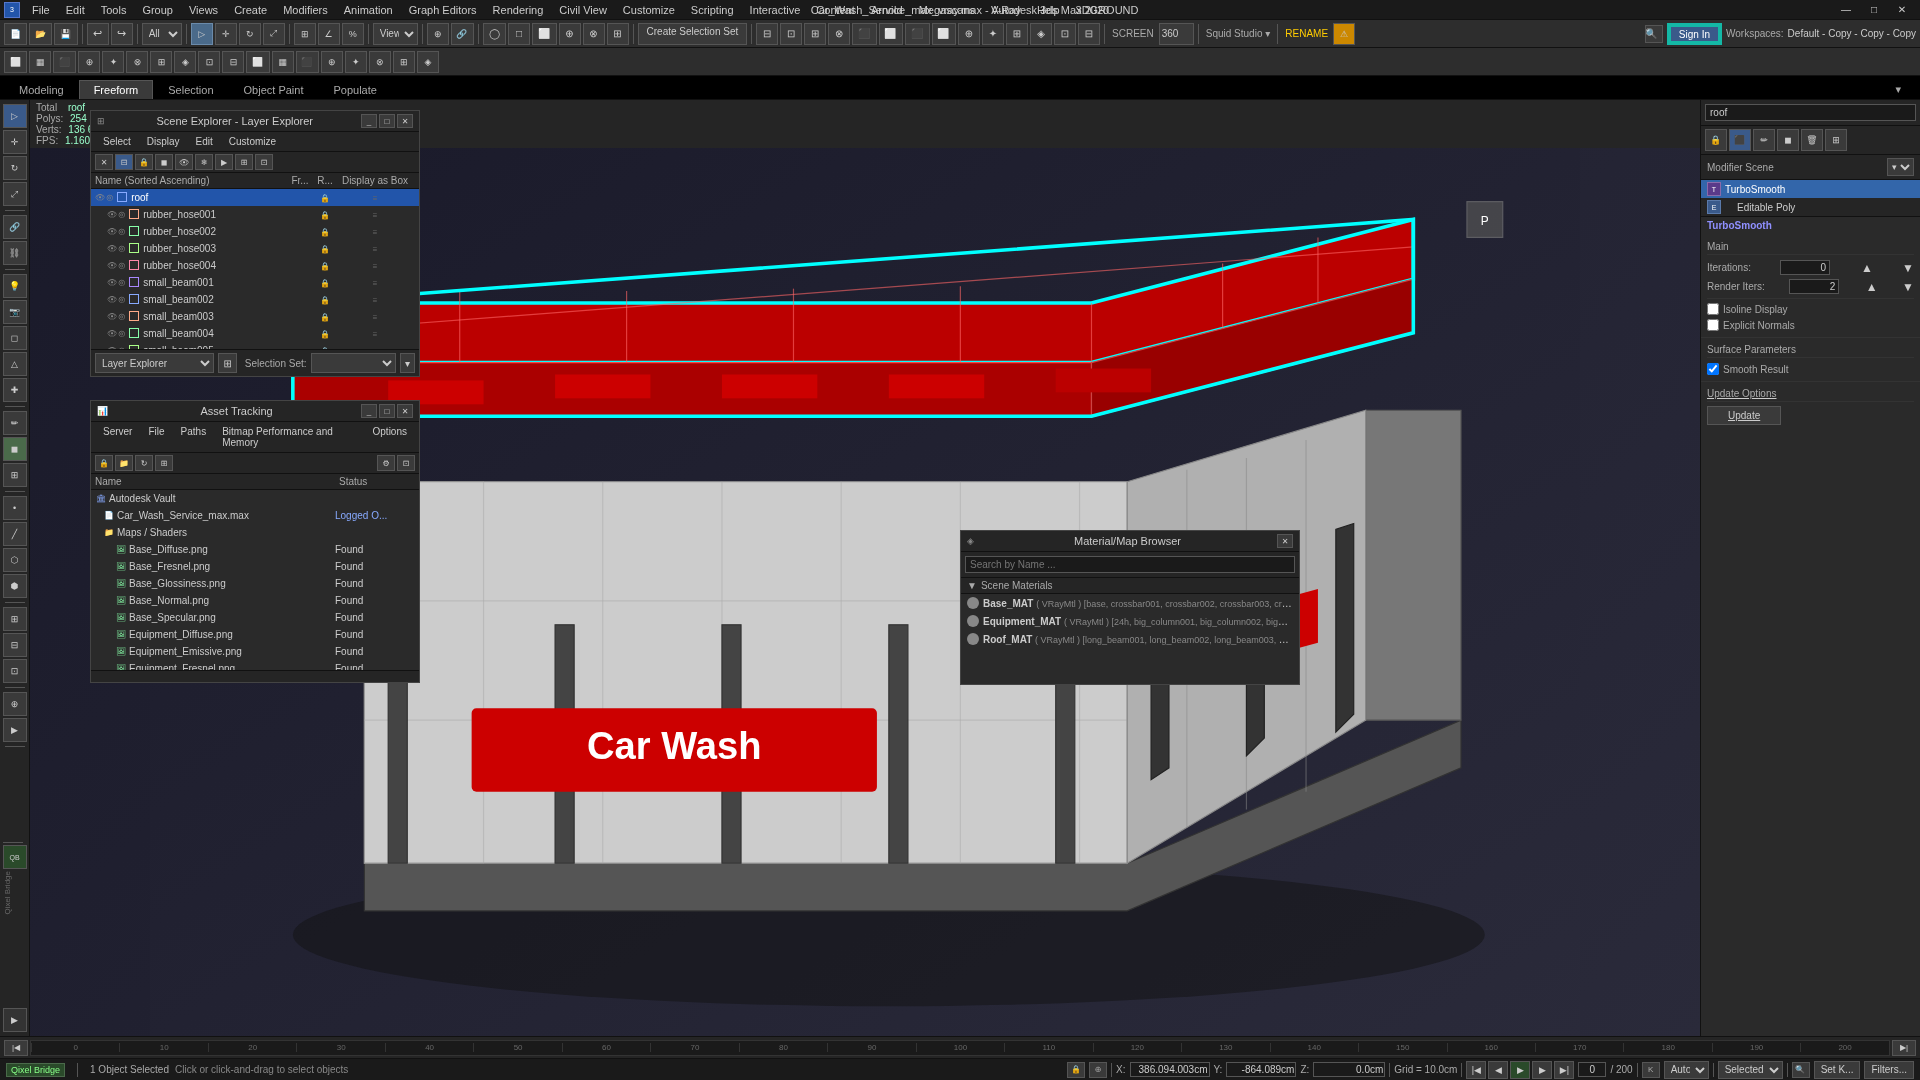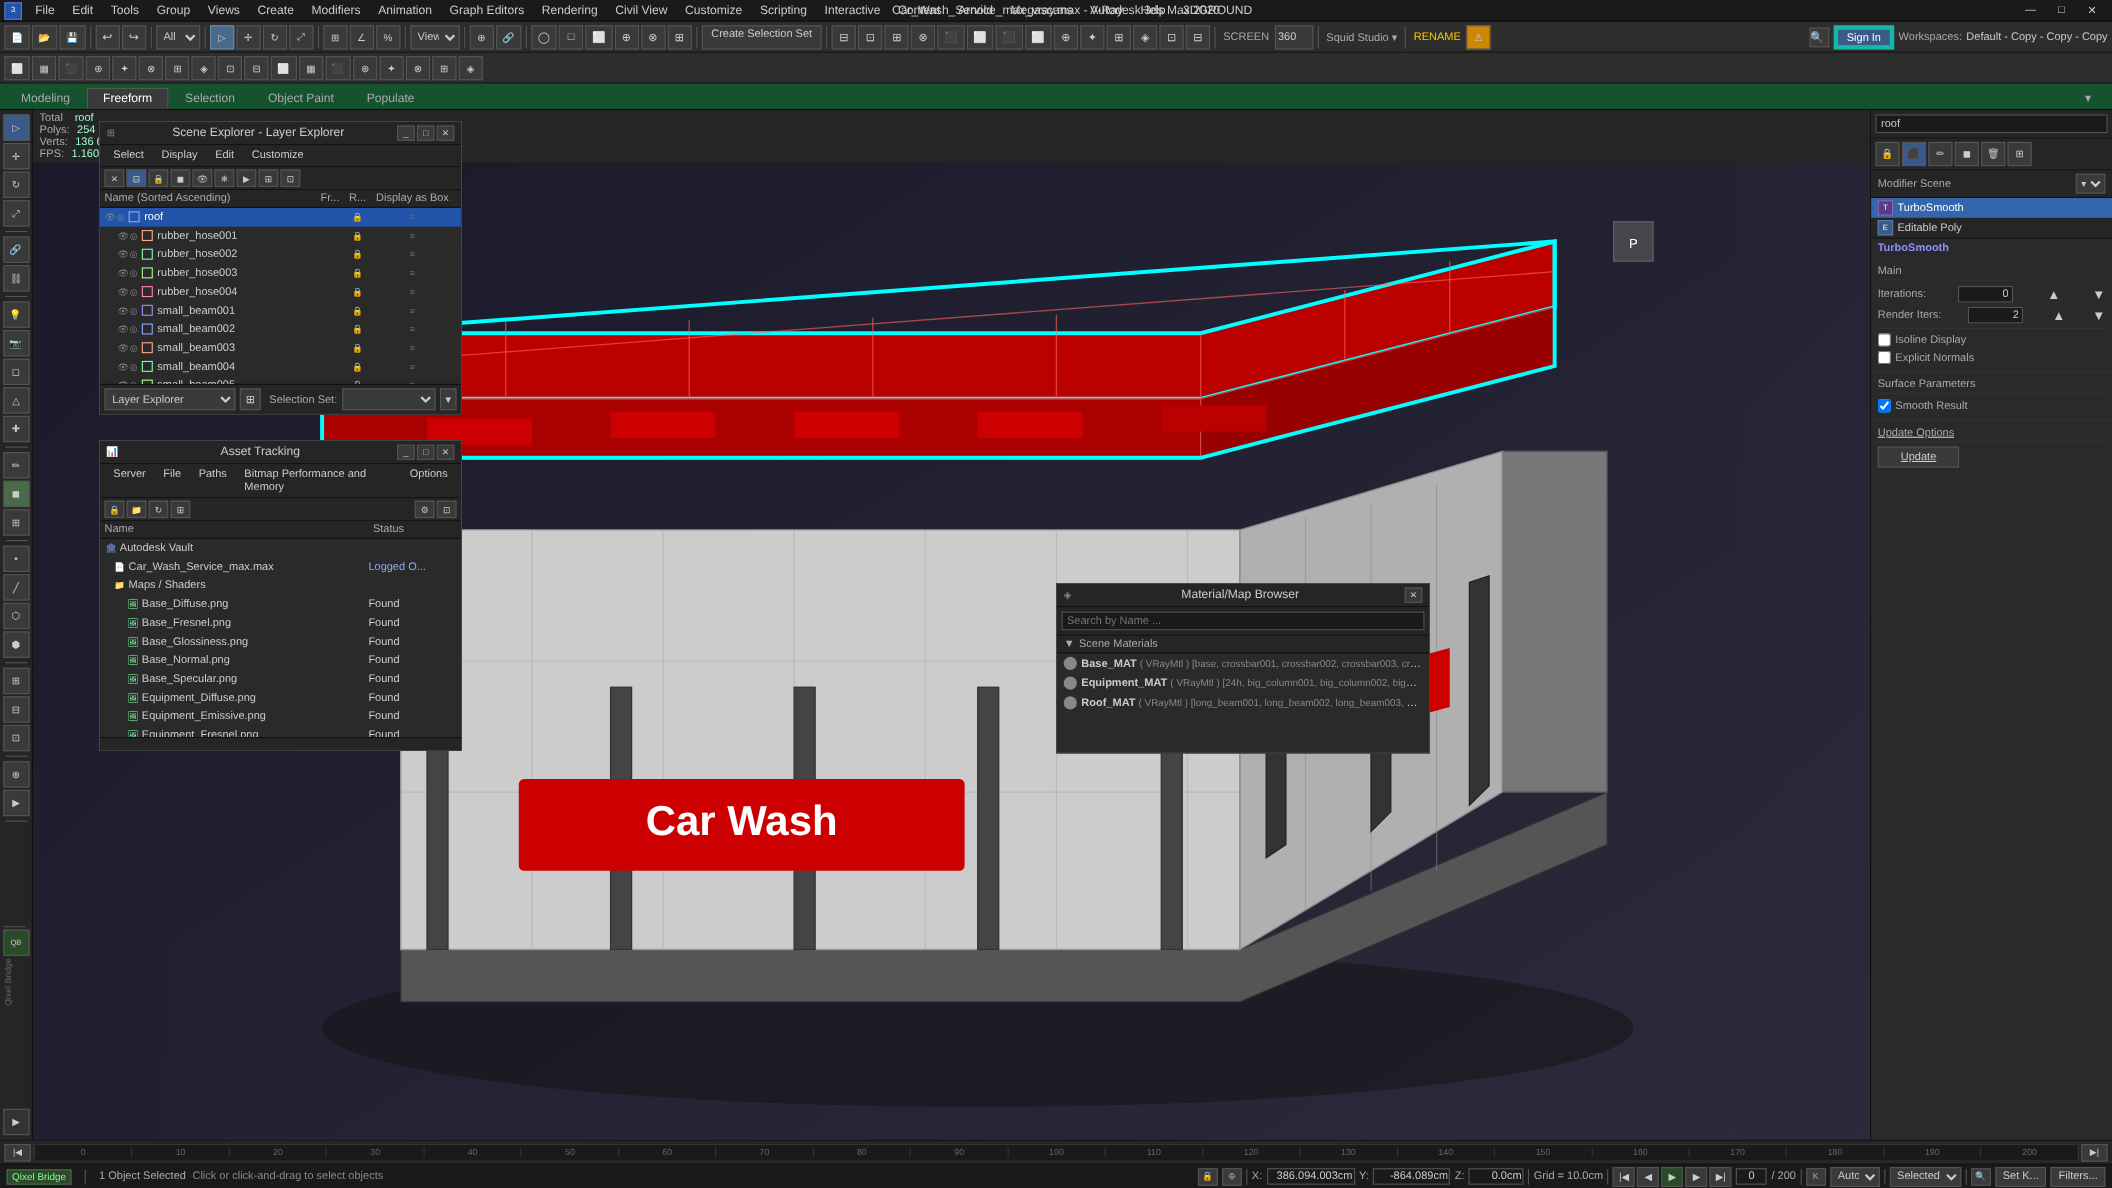--- a/index.html
+++ b/index.html
@@ -18,21 +18,21 @@
     .tb-sep { width: 1px; height: 20px; background: #555; margin: 0 2px; }
     .tb-select { background: #3a3a3a; border: 1px solid #555; color: #ccc; font-size: 10px; height: 22px; padding: 0 2px; }
     .tb-label { color: #aaa; font-size: 10px; padding: 0 3px; }
     .create-sel-btn { background: #3a3a3a; border: 1px solid #555; color: #ccc; padding: 2px 8px; cursor: pointer; font-size: 10px; height: 22px; }
     .sign-in-btn { background: #3a5a8a; border: 4px solid #14b8a6; color: #fff; padding: 2px 8px; cursor: pointer; font-size: 10px; height: 22px; }
 
     
     #toolbar2 { background: #2d2d2d; height: 28px; display: flex; align-items: center; padding: 0 4px; gap: 2px; border-bottom: 1px solid #111; }
     
     
-    #tab-bar { background: #14532d; height: 24px; display: flex; align-items: flex-end; padding: 0 4px; gap: 0; border-bottom: 1px solid #111; }
+    #tab-bar { background: #000000; height: 24px; display: flex; align-items: flex-end; padding: 0 4px; gap: 0; border-bottom: 1px solid #111; }
     .tab { padding: 3px 14px; font-size: 11px; cursor: pointer; color: #aaa; border: 1px solid transparent; border-bottom: none; background: transparent; }
     .tab.active { background: #3a3a3a; color: #fff; border-color: #555; }
 
     
     #main { display: flex; height: calc(1080px - 20px - 28px - 28px - 24px - 22px - 22px); }
     
     
     #left-toolbar { width: 30px; background: #252525; display: flex; flex-direction: column; align-items: center; padding: 4px 0; gap: 2px; border-right: 1px solid #111; }
     .lt-btn { width: 24px; height: 24px; background: #3a3a3a; border: 1px solid #555; color: #ccc; display: flex; align-items: center; justify-content: center; cursor: pointer; font-size: 9px; }
     .lt-sep { width: 20px; height: 1px; background: #555; margin: 2px 0; }
@@ -806,21 +806,21 @@
       <select style="background:#3a3a3a;border:1px solid #555;color:#ccc;font-size:9px;height:18px;">
         <option>▾</option>
       </select>
     </div>
 
     <div style="background:#252525;">
       <div style="display:flex;align-items:center;padding:2px 6px;background:#3366aa;cursor:pointer;">
         <div class="mod-icon turbo-smooth-icon">T</div>
         <span style="font-size:10px;color:#fff;">TurboSmooth</span>
       </div>
-      <div style="display:flex;align-items:center;padding:2px 6px;cursor:pointer;">
+      <div style="display:flex;align-items:center;padding:2px 6px;cursor:pointer;gap:12px;">
         <div class="mod-icon">E</div>
         <span style="font-size:10px;color:#ccc;">Editable Poly</span>
       </div>
     </div>
 
     <div style="overflow-y:auto;flex:1;">
       <div style="padding:3px 6px;background:#2a2a2a;border-top:1px solid #111;">
         <div style="display:flex;align-items:center;justify-content:space-between;margin-bottom:3px;">
           <span style="color:#9090ff;font-size:10px;font-weight:bold;">TurboSmooth</span>
         </div>
@@ -924,21 +924,21 @@
     <div style="width:18px;height:16px;background:#3a3a3a;border:1px solid #555;display:flex;align-items:center;justify-content:center;font-size:8px;">🔒</div>
     <div style="width:18px;height:16px;background:#3a3a3a;border:1px solid #555;display:flex;align-items:center;justify-content:center;font-size:8px;">⊕</div>
 
     <div style="width:1px;height:14px;background:#555;"></div>
 
     <span style="color:#aaa;">X:</span>
     <input style="background: rgb(26, 26, 26); border: 1px solid rgb(85, 85, 85); color: rgb(204, 204, 204); width: 80px; padding: 1px; font-size: 10px; text-align: right;" value="386.094.003cm">
     <span style="color:#aaa;">Y:</span>
     <input style="background: rgb(26, 26, 26); border: 1px solid rgb(85, 85, 85); color: rgb(204, 204, 204); width: 70px; padding: 1px; font-size: 10px; text-align: right;" value="-864.089cm">
     <span style="color:#aaa;">Z:</span>
-    <input style="background: rgb(26, 26, 26); border: 1px solid rgb(85, 85, 85); color: rgb(204, 204, 204); width: 50px; padding: 1px; font-size: 10px; text-align: right;" value="0.0cm">
+    <input style="background: rgb(26, 26, 26); border: 1px solid rgb(85, 85, 85); color: rgb(204, 204, 204); width: 72px; padding: 1px; font-size: 10px; text-align: right;" value="0.0cm">
 
     <div style="width:1px;height:14px;background:#555;"></div>
 
     <span style="color:#aaa;font-size:10px;">Grid = 10.0cm</span>
 
     <div style="width:1px;height:14px;background:#555;"></div>
 
     <div class="playback-controls">
       <div class="pb-btn">|◀</div>
       <div class="pb-btn">◀</div>

